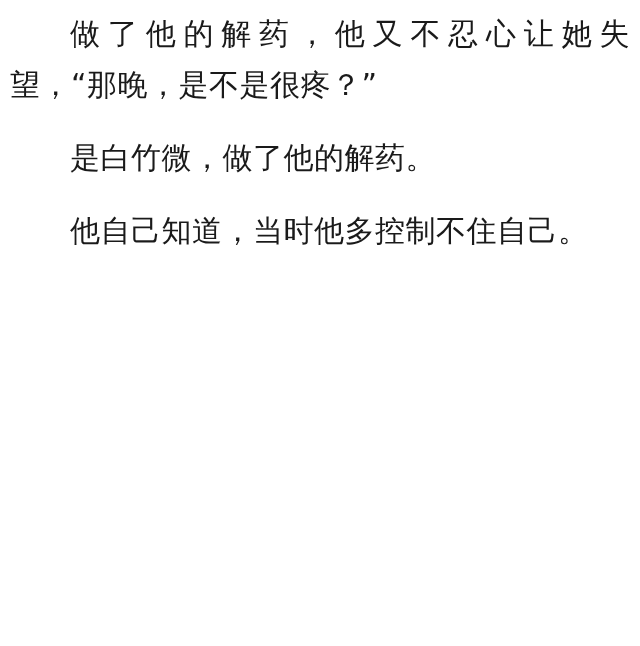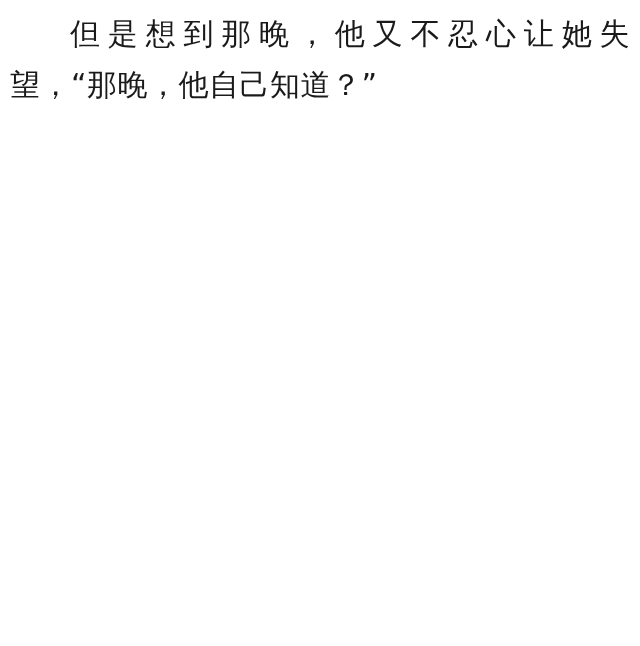--- a/index.html
+++ b/index.html
@@ -32,14 +32,16 @@
     word-break: break-all;
   }
   .para:last-child {
     margin-bottom: 0;
   }
 </style>
 </head>
 <body>
 
 <div class="page">
-  <p class="para">但是想到那晚，他又不忍心让她失望，“那晚，他自己知道？”</p>
+  <p class="para">做了他的解药，他又不忍心让她失望，“那晚，是不是很疼？”</p>
+  <p class="para">是白竹微，做了他的解药。</p>
+  <p class="para">他自己知道，当时他多控制不住自己。</p>
 </div>
 
 </body></html>

